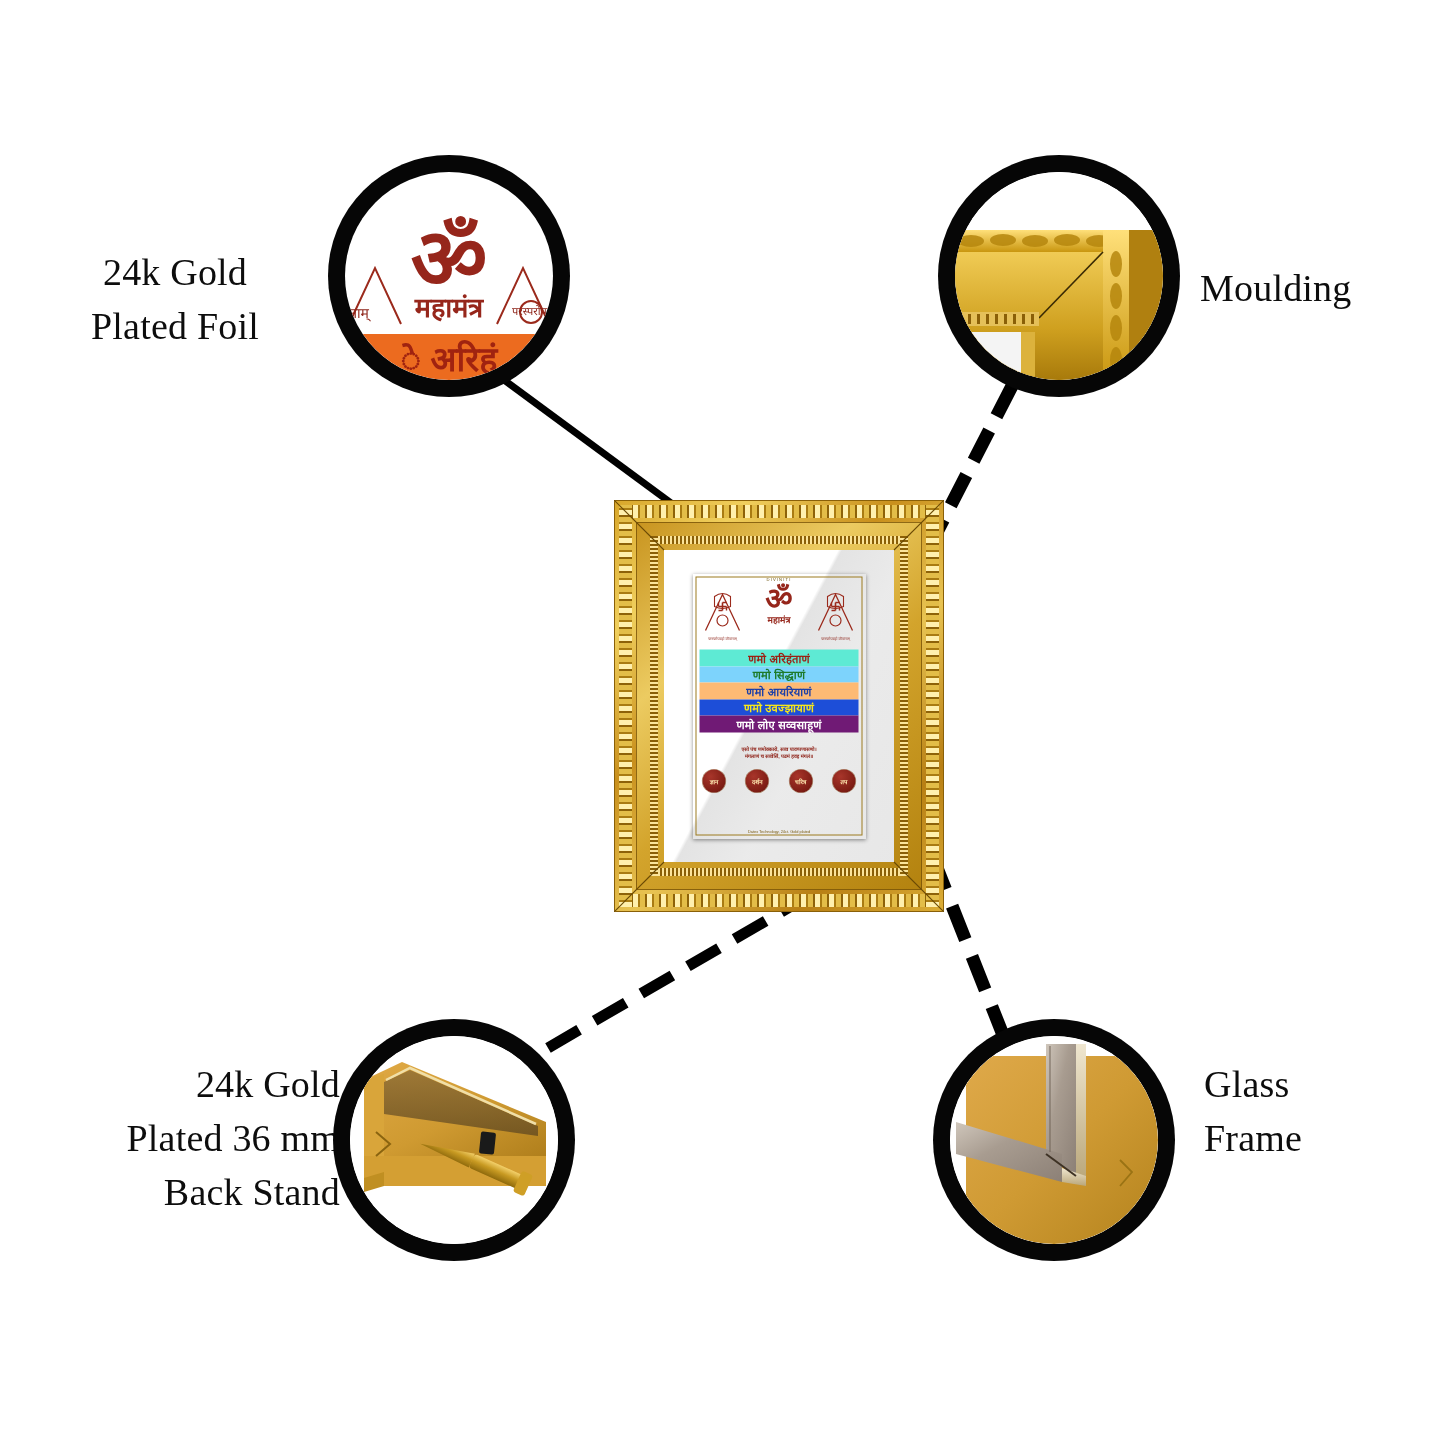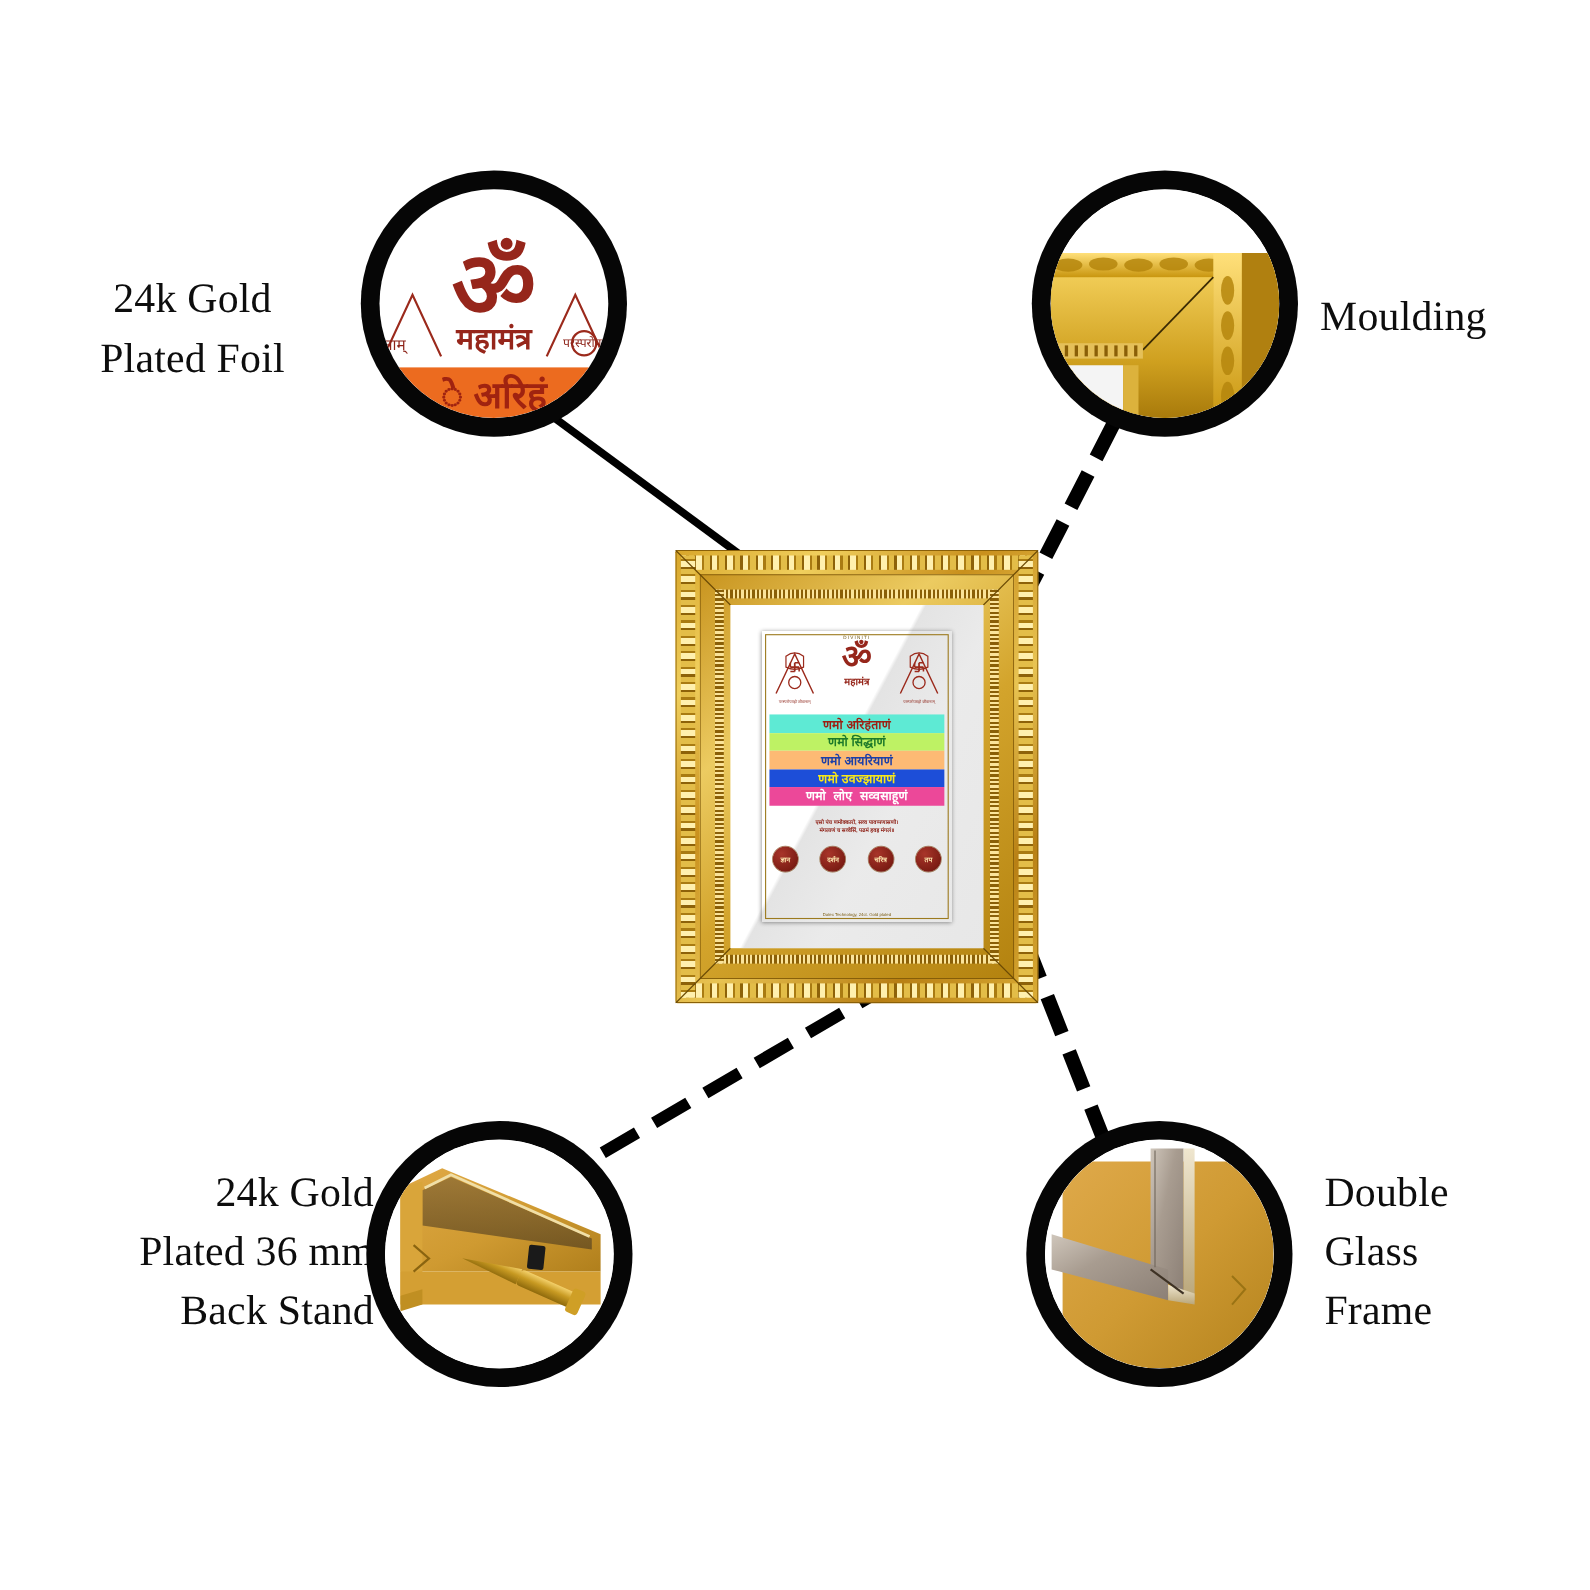--- a/index.html
+++ b/index.html
@@ -176,21 +176,20 @@
     <div>Moulding</div>
   </div>
 
   <div class="label label-bl">
     <div>24k Gold</div>
     <div>Plated 36 mm</div>
     <div>Back Stand</div>
   </div>
 
   <div class="label label-br">
-    <div>Double</div>
     <div>Glass</div>
     <div>Frame</div>
   </div>
 
   <div class="bubble b1">
     <div class="bubble-inner">
       <div class="m-foil">
 
         <svg width="208" height="208" style="position:absolute;inset:0;">
           <path d="M 4 152 L 30 96 L 56 152" fill="none" stroke="#9b2a1c" stroke-width="2"></path>
@@ -409,24 +408,24 @@
                 <circle cx="20" cy="34" r="5.5" fill="none" stroke="#9b2a1c" stroke-width="1.2"></circle>
                 <path d="M 16 20 l 8 0 M 20 16 l 0 8" stroke="#9b2a1c" stroke-width="1.6"></path>
                 <path d="M 16 16 l 0 4 M 24 20 l 0 4 M 16 24 l 4 0 M 20 16 l 4 0" stroke="#9b2a1c" stroke-width="1.4"></path>
               </svg>
               <div class="jain-cap">परस्परोपग्रहो जीवानाम्</div>
             </div>
           </div>
 
           <div class="bands">
             <div class="band" style="background: #5eead4; color: rgb(156, 31, 18);">णमो अरिहंताणं</div>
-            <div class="band" style="background: #bef264; color: rgb(29, 122, 42);">णमो सिद्धाणं</div>
+            <div class="band" style="background: #7dd3fc; color: rgb(29, 122, 42);">णमो सिद्धाणं</div>
             <div class="band" style="background: #fdba74; color: rgb(28, 63, 168);">णमो आयरियाणं</div>
             <div class="band" style="background: #1d4ed8; color: rgb(247, 231, 27);">णमो उवज्झायाणं</div>
-            <div class="band" style="background: #ec4899; color: rgb(255, 255, 255); font-family: Liberation Mono, monospace;">णमो लोए सव्वसाहूणं</div>
+            <div class="band" style="background: #701a75; color: rgb(255, 255, 255);">णमो लोए सव्वसाहूणं</div>
           </div>
 
           <div class="verse">
             <div>एसो पंच णमोक्कारो, सव्व पावप्पणासणो।</div>
             <div>मंगलाणं च सव्वेसिं, पढमं हवइ मंगलं॥</div>
           </div>
 
           <div class="jewels">
             <div class="jewel">ज्ञान</div>
             <div class="jewel">दर्शन</div>

